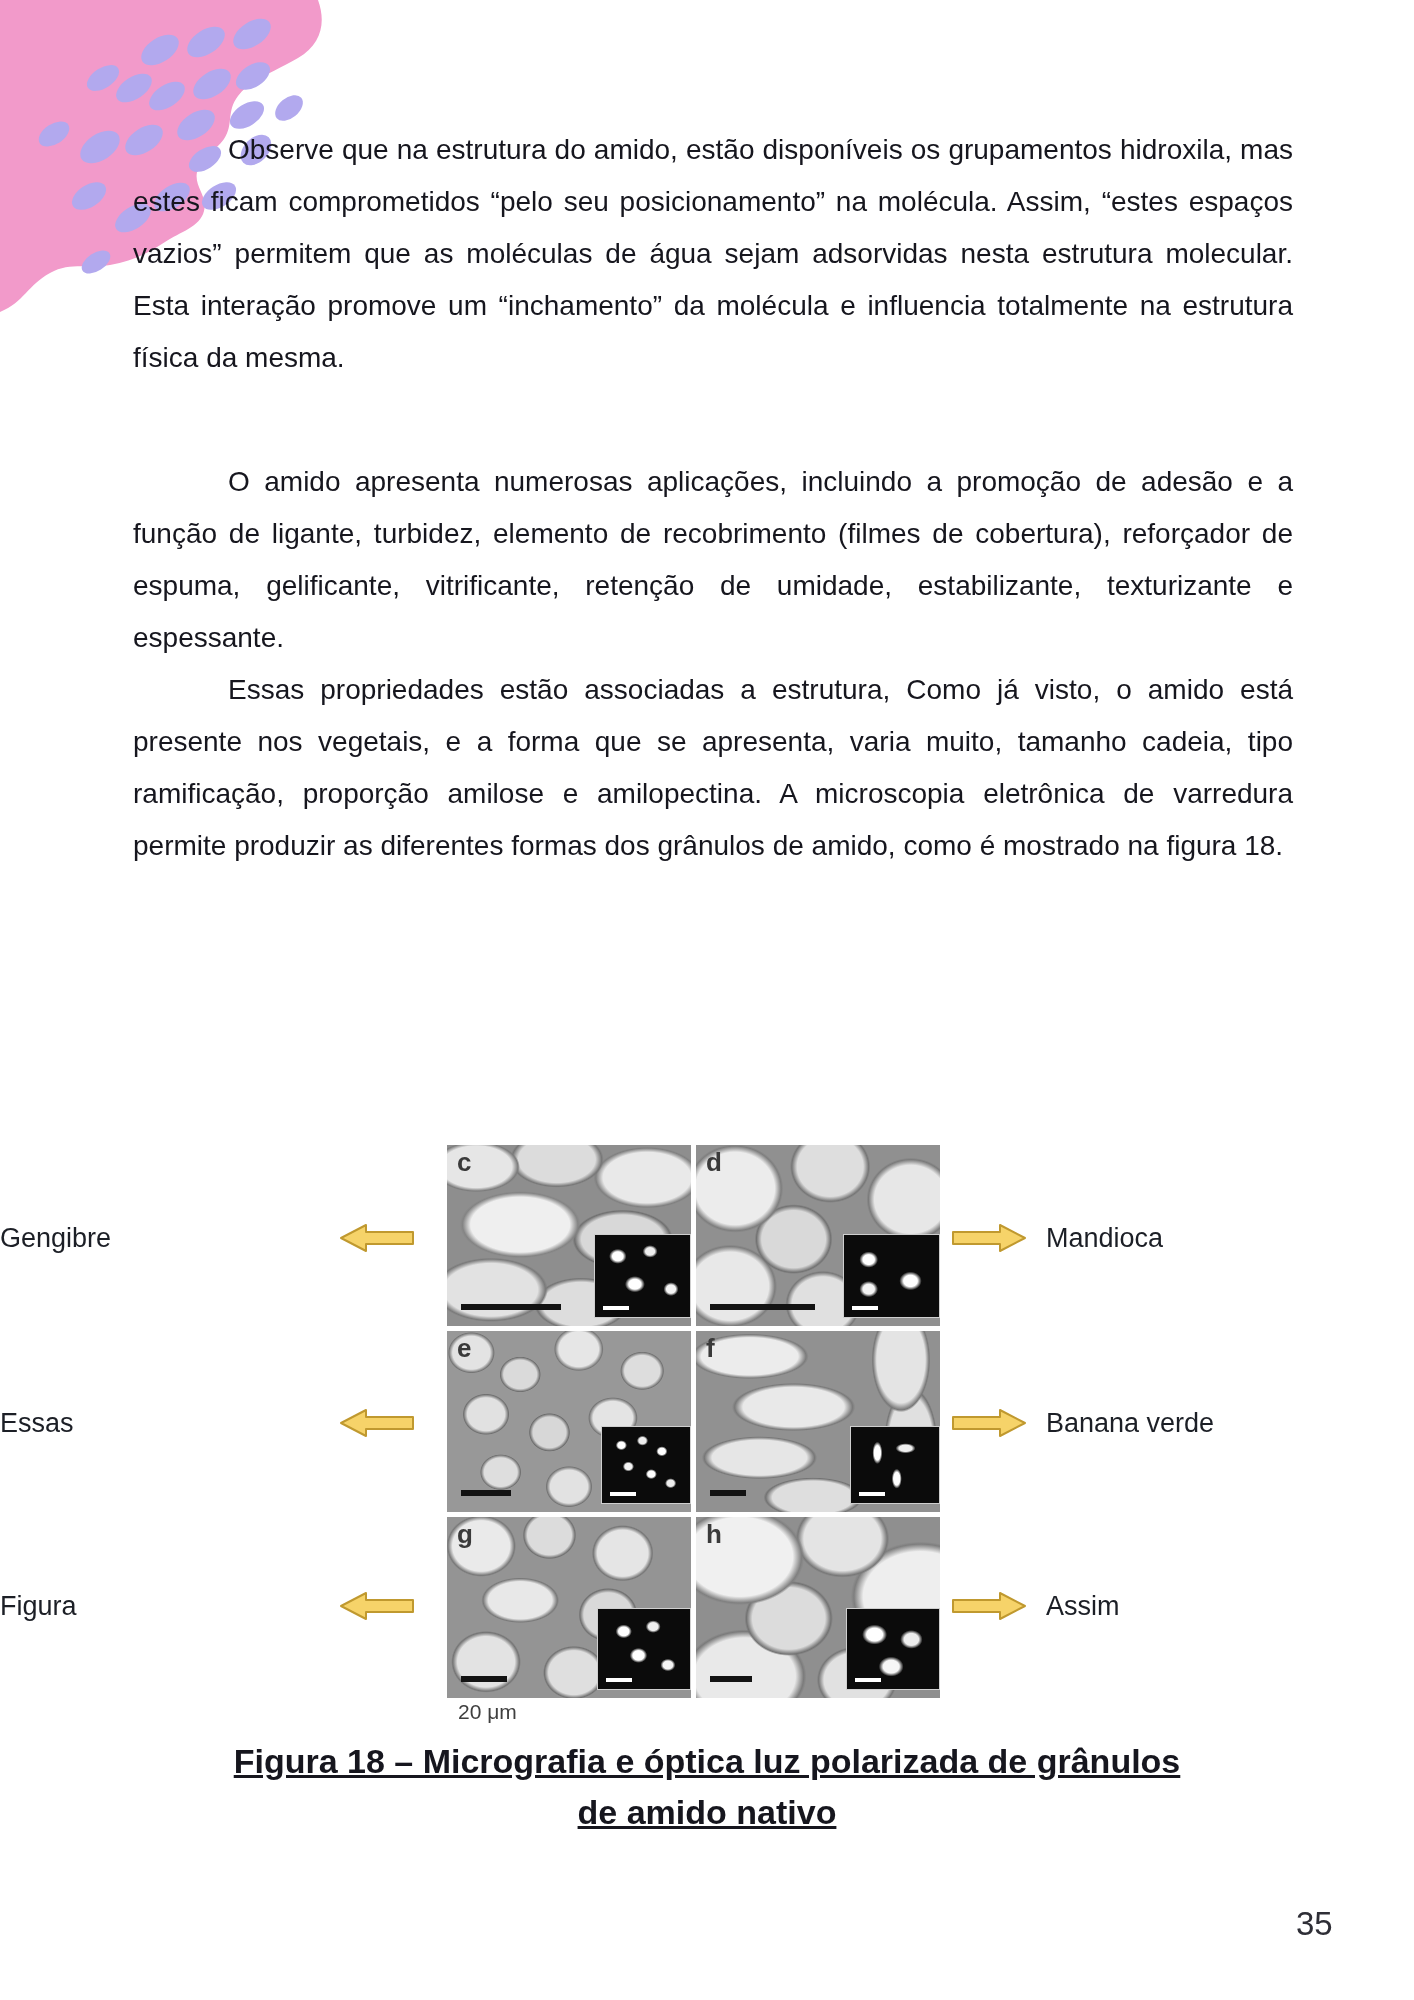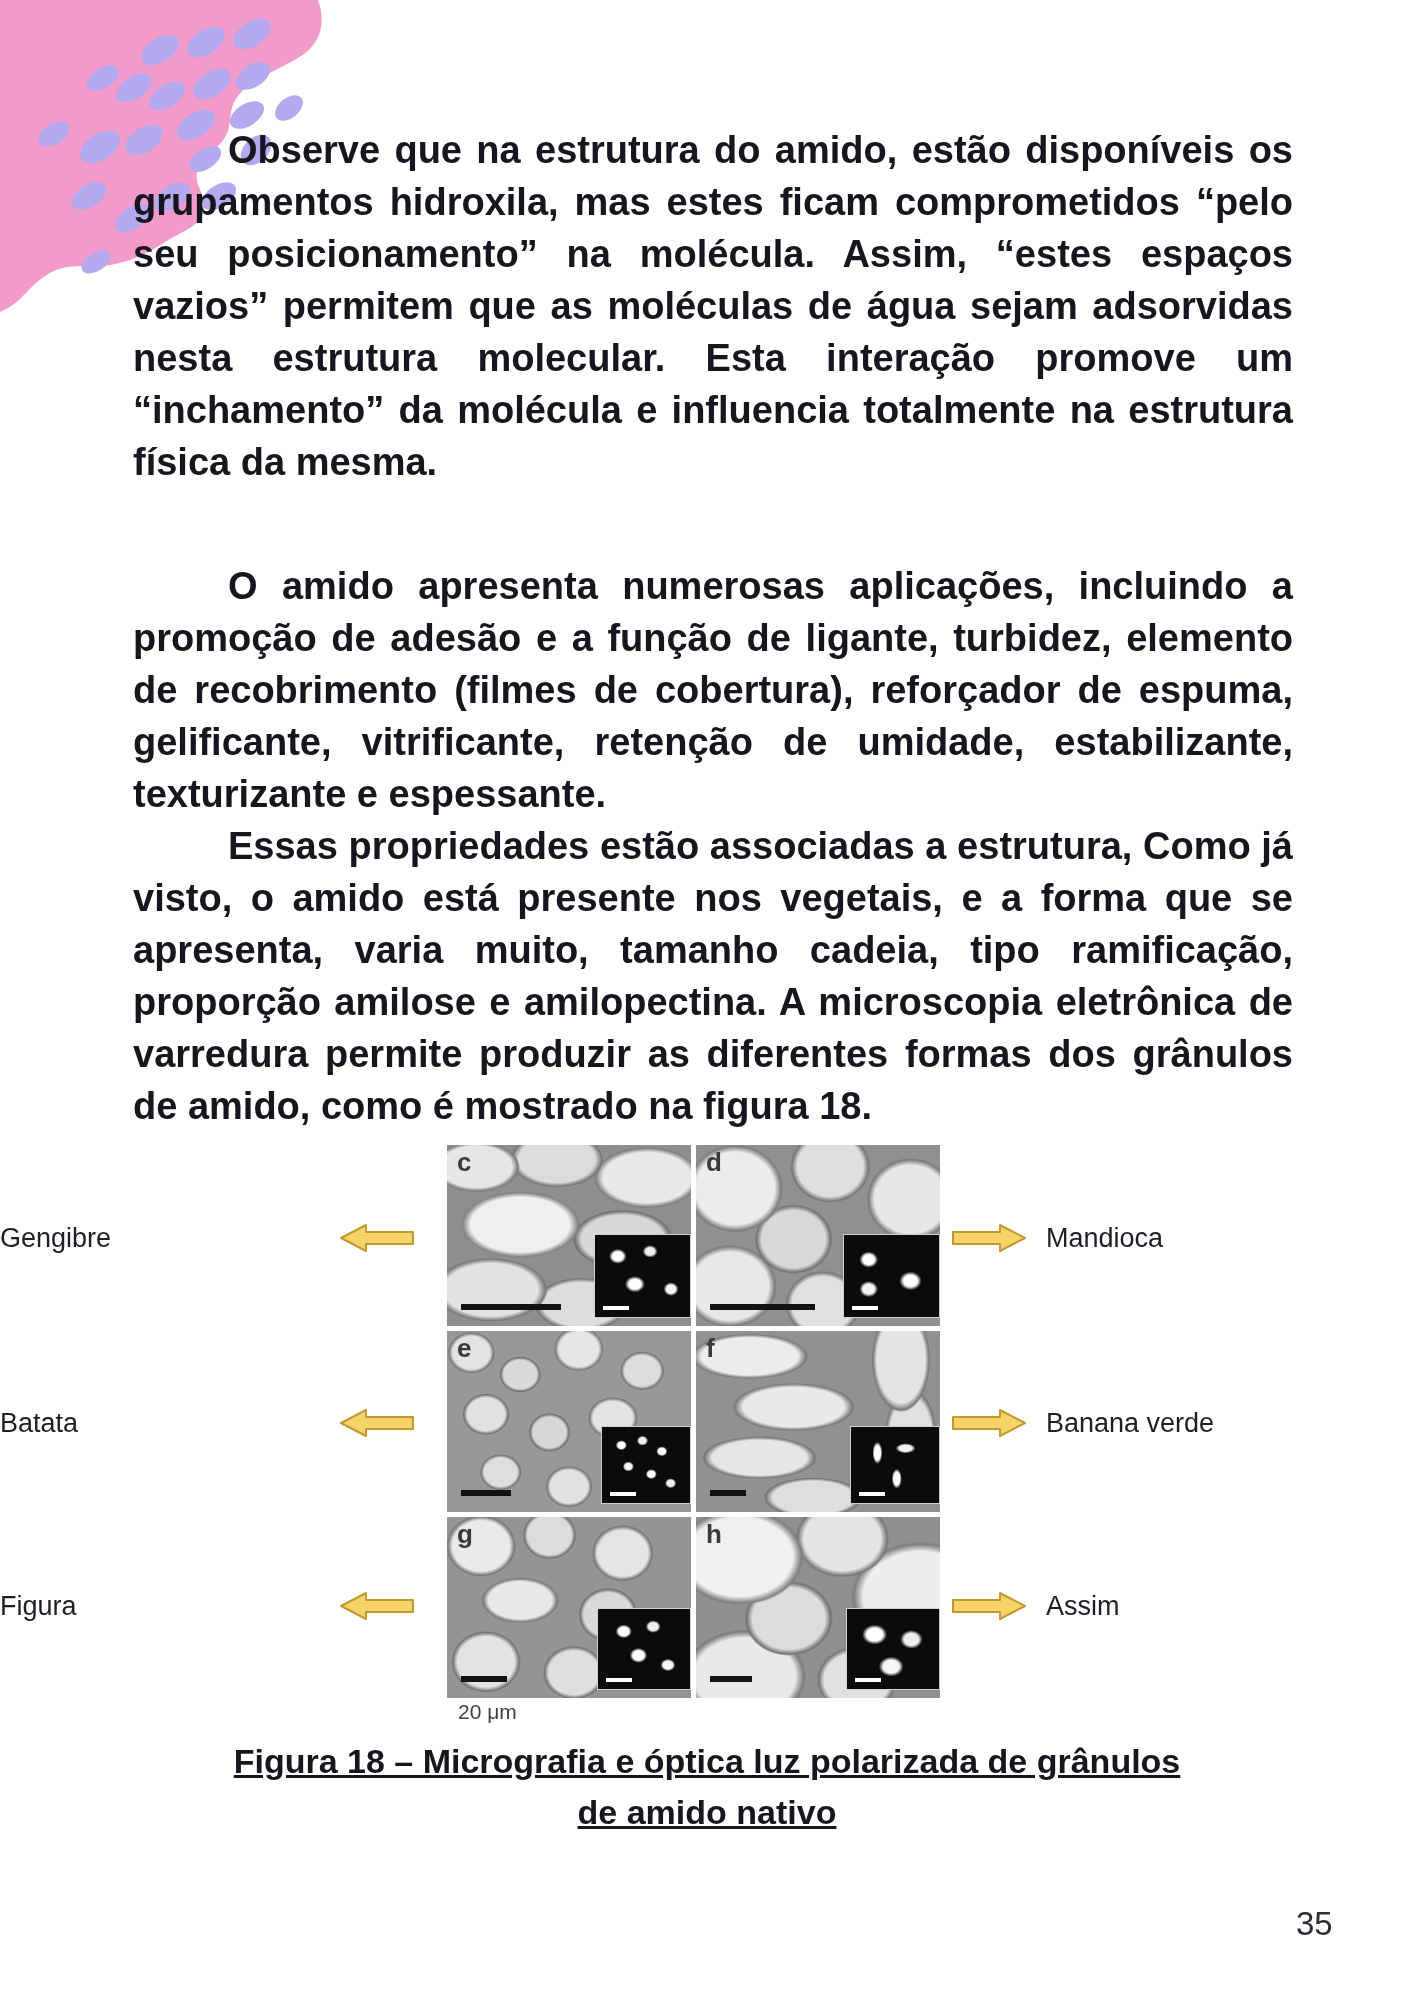--- a/index.html
+++ b/index.html
@@ -5,21 +5,21 @@
   :root{
     --pink:#f29aca; --lavender:#b2a9ee; --ink:#16161e;
     --arrowFill:#f6d369; --arrowStroke:#c0992f;
     --labelInk:#1c1f26; --scaleInk:#3f3f3f; --pageInk:#2e2e36; --microLetter:#3a3a3a;
   }
   html,body{margin:0;padding:0;background:#ffffff;}
   .page{position:relative;width:1414px;height:2000px;background:#ffffff;overflow:hidden;
         font-family:"Liberation Sans",sans-serif;}
   .decor{position:absolute;left:0;top:0;}
   .body-text{position:absolute;left:133px;top:124px;width:1160px;color:var(--ink);
-             font-size:38px;line-height:52px;font-weight:700;text-align:justify;}
+             font-size:28px;line-height:52px;font-weight:400;text-align:justify;}
   .body-text p{margin:0;text-indent:95px;}
   .body-text p.gap{margin-top:72px;}
   
   .grid{position:absolute;left:447px;top:1145px;display:grid;
         grid-template-columns:244px 244px;grid-template-rows:181px 181px 181px;gap:5px;}
   .cell{position:relative;overflow:hidden;}
   .plabel{position:absolute;left:10px;top:2px;font-size:26px;font-weight:700;color:var(--microLetter);}
   .sbar{position:absolute;left:14px;bottom:16px;height:6px;background:#131313;display:block;}
   .inset{position:absolute;right:0;bottom:8px;background:#0b0b0b;border:1px solid #cfcfcf;}
   .ibar{position:absolute;left:8px;bottom:7px;width:26px;height:4px;background:#ffffff;}
@@ -215,21 +215,21 @@
       <polygon class="arrow-shape" points="1,15 26,2 26,9 73,9 73,21 26,21 26,28"></polygon>
     </svg>
   </div>
   <div class="ann right" style="top:1220px">
     <svg width="74" height="30" viewBox="0 0 74 30">
       <polygon class="arrow-shape" points="73,15 48,2 48,9 1,9 1,21 48,21 48,28"></polygon>
     </svg>
     <span class="ann-label">Mandioca</span>
   </div>
   <div class="ann left" style="top:1405px">
-    <span class="ann-label">Batata</span>
+    <span class="ann-label">Essas</span>
     <svg width="74" height="30" viewBox="0 0 74 30">
       <polygon class="arrow-shape" points="1,15 26,2 26,9 73,9 73,21 26,21 26,28"></polygon>
     </svg>
   </div>
   <div class="ann right" style="top:1405px">
     <svg width="74" height="30" viewBox="0 0 74 30">
       <polygon class="arrow-shape" points="73,15 48,2 48,9 1,9 1,21 48,21 48,28"></polygon>
     </svg>
     <span class="ann-label">Banana verde</span>
   </div>

